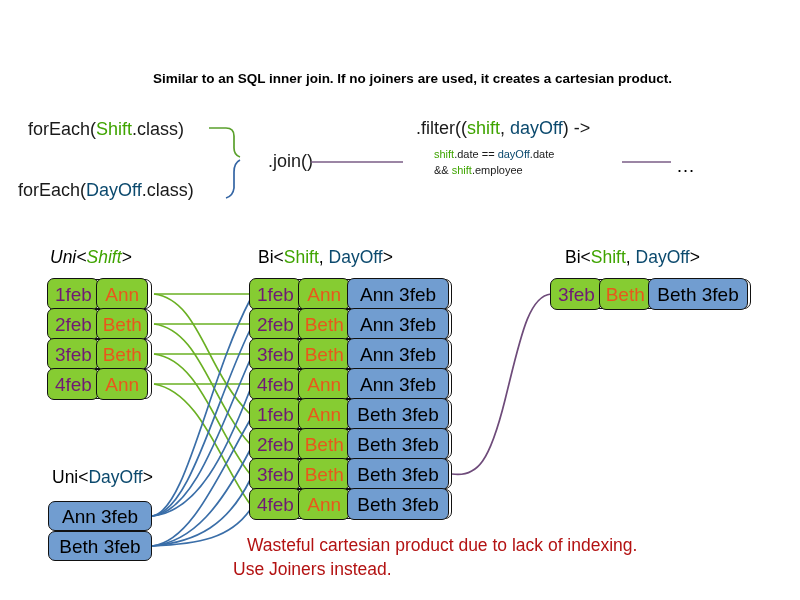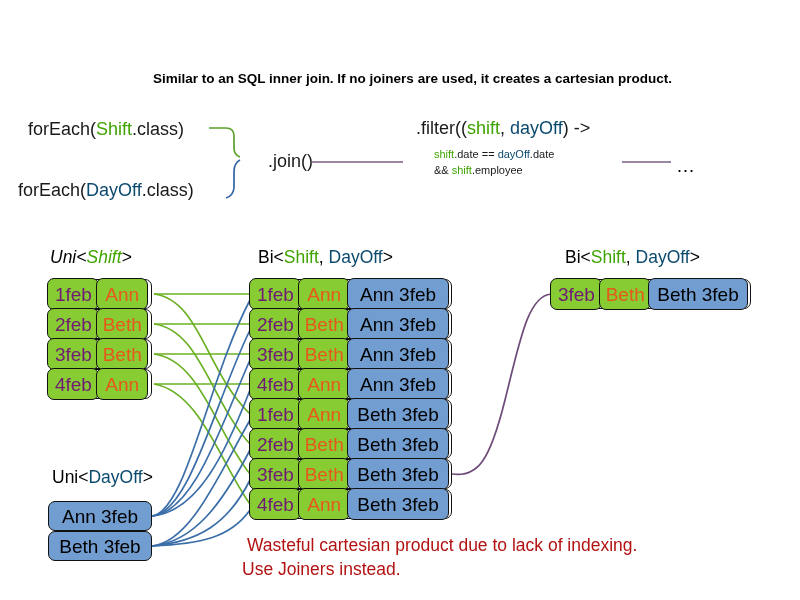--- a/index.html
+++ b/index.html
@@ -207,15 +207,15 @@
     <div class="cell blue" style="width:102px;">Beth 3feb</div>
   </div>
 
   <div class="box" style="left:551px;top:279px;width:200px;height:30px;">
     <div class="cell green" style="width:52px;">3feb</div>
     <div class="cell green name" style="width:52px;">Beth</div>
     <div class="cell blue" style="width:100px;">Beth 3feb</div>
   </div>
 
   <div class="warning" style="left:247px;top:533px;">Wasteful cartesian product due to lack of indexing.</div>
-  <div class="warning" style="left:242px;top:557px;text-align:right;">Use Joiners instead.</div>
+  <div class="warning" style="left:233px;top:557px;text-align:right;">Use Joiners instead.</div>
 
 </div>
 
 </body></html>

